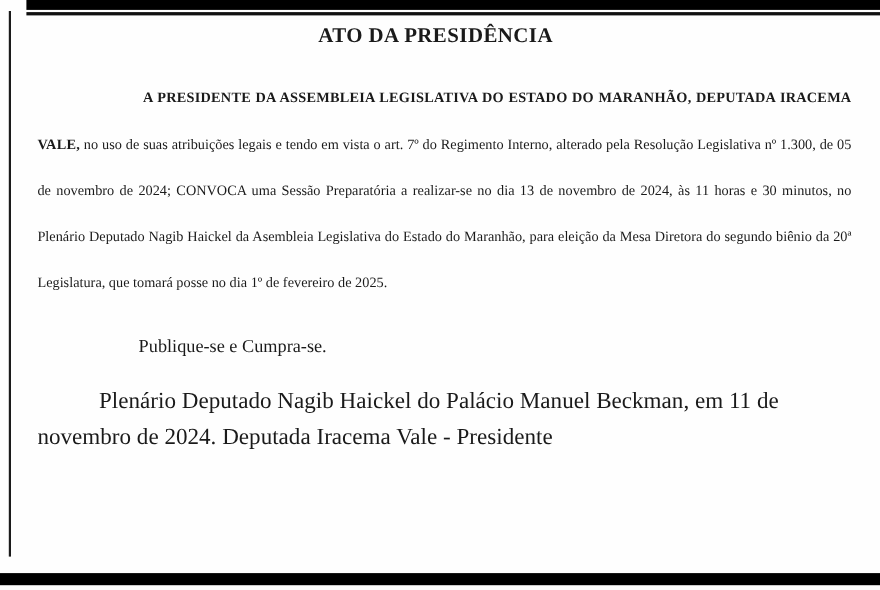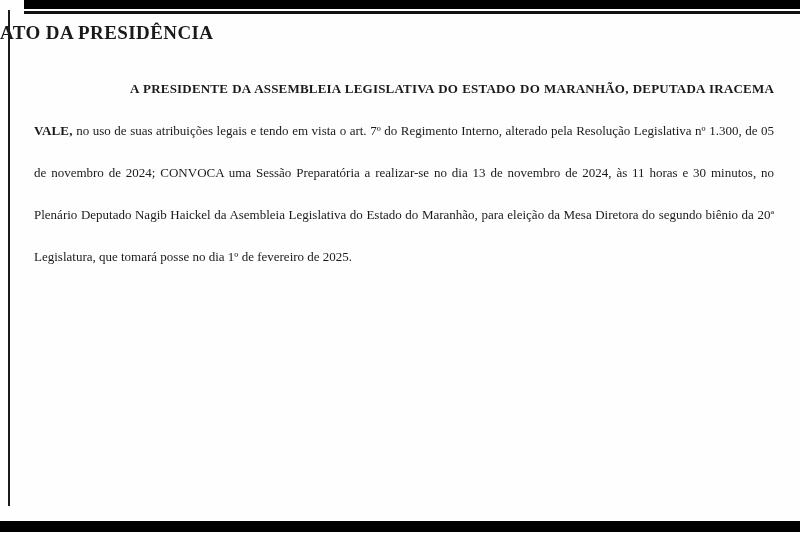--- a/index.html
+++ b/index.html
@@ -61,20 +61,21 @@
 
   
   #document-body {
     position: absolute;
     left: 0;
     top: 14px;
     width: 800px;
   }
 
   #act-title {
+    text-align: center;
     font-weight: bold;
     font-size: 19px;
     letter-spacing: 0.4px;
     padding-top: 8px;
     padding-right: 8px;
     margin: 0;
   }
 
   .body-block {
     margin: 0;
@@ -121,19 +122,21 @@
   <div id="top-rule-bar"></div>
   <div id="top-hairline"></div>
   <div id="left-margin-rule"></div>
 
   <div id="document-body">
 
     <h1 id="act-title">ATO DA PRESIDÊNCIA</h1>
 
     <p id="opening-paragraph" class="body-block"><span class="lead-in">A PRESIDENTE DA ASSEMBLEIA LEGISLATIVA DO ESTADO DO MARANHÃO, DEPUTADA IRACEMA VALE,</span><span> no uso de suas atribuições legais e tendo em vista o art. 7º do Regimento Interno, alterado pela Resolução Legislativa nº 1.300, de 05 de novembro de 2024; CONVOCA uma Sessão Preparatória a realizar-se no dia 13 de novembro de 2024, às 11 horas e 30 minutos, no Plenário Deputado Nagib Haickel da Asembleia Legislativa do Estado do Maranhão, para eleição da Mesa Diretora do segundo biênio da 20ª Legislatura, que tomará posse no dia 1º de fevereiro de 2025.</span></p>
 
+    <p id="dispatch-line">Publique-se e Cumpra-se.</p>
 
+    <p id="closing-paragraph">Plenário Deputado Nagib Haickel do Palácio Manuel Beckman, em 11 de novembro de 2024. Deputada Iracema Vale - Presidente</p>
 
   </div>
 
   <div id="bottom-rule-bar"></div>
 
 </div>
 
 </body></html>

